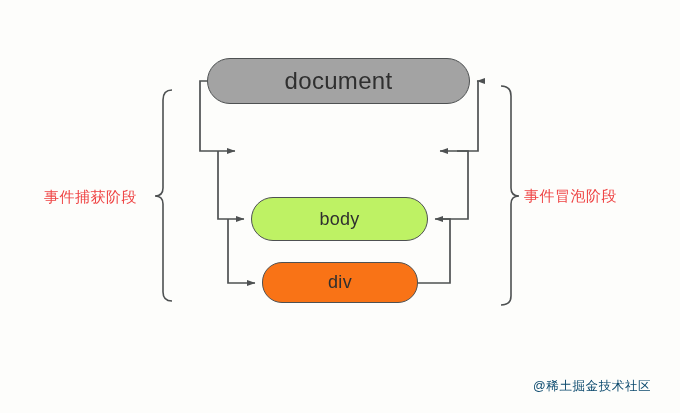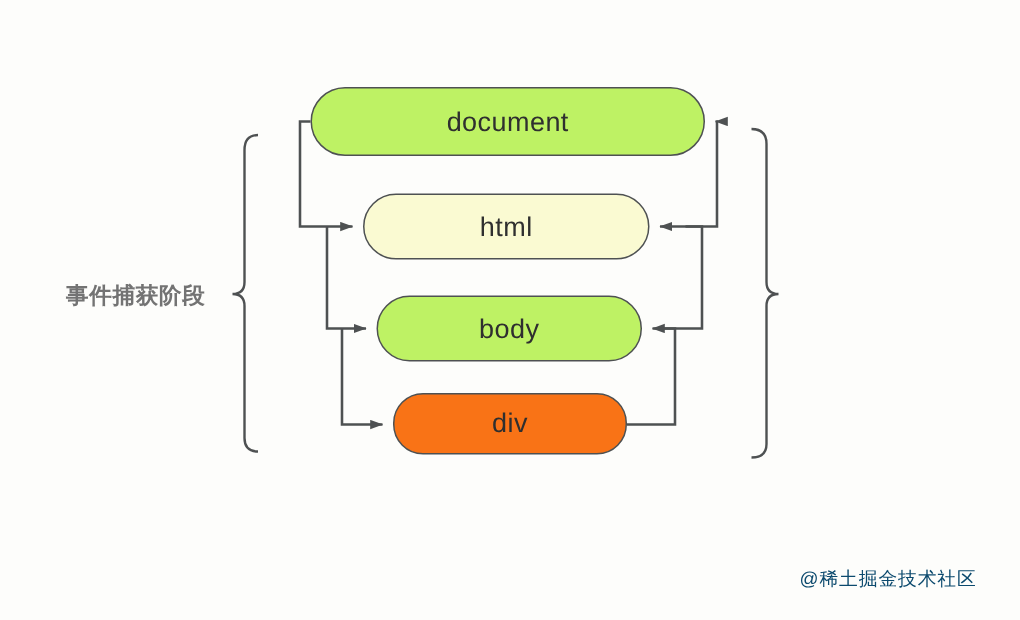--- a/index.html
+++ b/index.html
@@ -31,23 +31,23 @@
     box-sizing: border-box;
     display: flex;
     align-items: center;
     justify-content: center;
     border: 1.6px solid #4e5152;
     color: #2f2f2f;
     letter-spacing: 0.3px;
   }
   .node-document {
     left: 207px; top: 58px; width: 263px; height: 46px;
-    background: #bef264;
+    background: #a3a3a3;
     border-radius: 23px;
-    font-size: 18px;
+    font-size: 24px;
   }
   .node-html {
     left: 242px; top: 129px; width: 191px; height: 44px;
     background: #fafad2;
     border-radius: 22px;
     font-size: 18px;
   }
   .node-body {
     left: 251px; top: 197px; width: 177px; height: 44px;
     background: #bef264;
@@ -63,23 +63,23 @@
   .node-target {
     left: 227px; top: 322px; width: 238px; height: 37px;
     background: #fadcea;
     border-radius: 1px;
     font-size: 16px;
     font-weight: 700;
     color: #3a3a3a;
   }
   .phase-label {
     position: absolute;
-    color: #737373;
+    color: #ef4444;
     font-size: 15px;
-    font-weight: 700;
+    font-weight: 400;
     letter-spacing: 0.5px;
     white-space: nowrap;
   }
   .phase-label-capture { left: 44px; top: 188px; }
   .phase-label-bubble  { left: 524px; top: 187px; }
   .watermark {
     position: absolute;
     left: 533px; top: 378px;
     font-size: 12.5px;
     color: #0c4a6e;
@@ -131,31 +131,29 @@
                Q511,196 511,204
                L511,296
                Q511,305 501,305" stroke-width="1.6"></path>
     </g>
   </svg>
 
   <div class="node-box node-document">
     <span>document</span>
   </div>
 
-  <div class="node-box node-html">
-    <span>html</span>
-  </div>
 
   <div class="node-box node-body">
     <span>body</span>
   </div>
 
   <div class="node-box node-div">
     <span>div</span>
   </div>
 
 
   <div class="phase-label phase-label-capture">事件捕获阶段</div>
 
+  <div class="phase-label phase-label-bubble">事件冒泡阶段</div>
 
   <div class="watermark">@稀土掘金技术社区</div>
 
 </div>
 
 </body></html>

